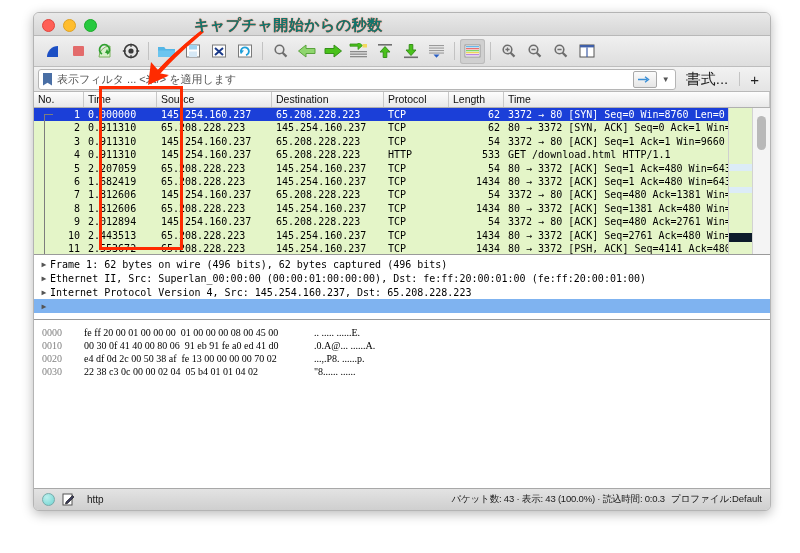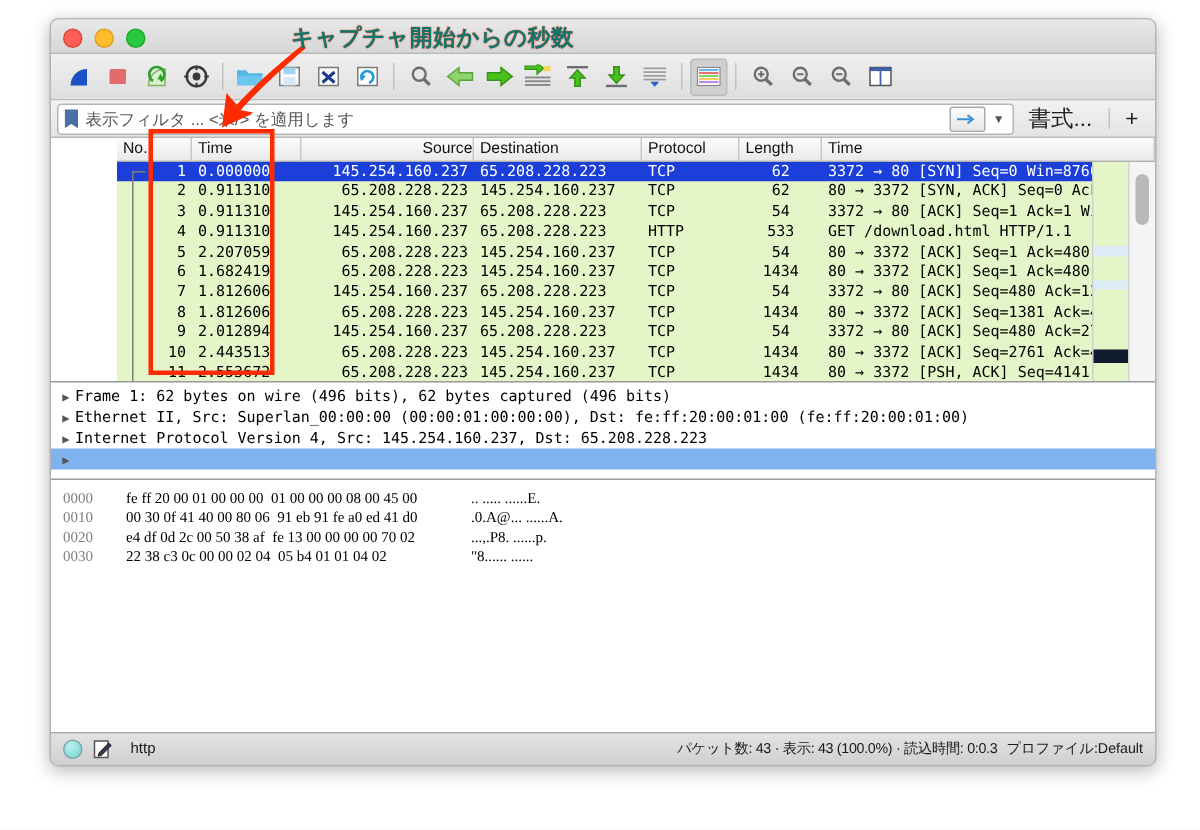--- a/index.html
+++ b/index.html
@@ -108,21 +108,20 @@
   .fsep { width:1px; height:14px; background:#c4c4c4; margin-left:4px;}
 
   
   .packetlist {
     background: #ffffff;
     position: relative;
     height: 162px;
     display: flex;
     flex-direction: column;
     border-bottom: 1px solid #9a9a9a;
-    padding-left: 44px;
   }
   .collist {
     display: flex;
     height: 15px;
     background: linear-gradient(to bottom, #fdfdfd, #e8e8e8);
     border-bottom: 1px solid #b0b0b0;
     flex: none;
   }
   .col {
     font-size: 10.5px; color: #111;
@@ -139,26 +138,26 @@
     font-family: "DejaVu Sans Mono", monospace;
     font-size: 10px;
     line-height: 13.4px;
     color: #000;
     background: #e4f5c8;
     box-sizing: border-box;
   }
   .prow.sel { background: #1b3fd8; color: #ffffff; }
   .cell { box-sizing: border-box; padding: 0 4px; overflow: hidden; white-space: nowrap; }
   .cell.num { text-align: right; }
-  .cell.len { text-align: center; }
+  .cell.len { text-align: right; }
 
   
   .c-no   { width: 50px; }
   .c-time { width: 73px; }
-  .c-src  { width: 115px; text-align: right; }
+  .c-src  { width: 115px; }
   .c-dst  { width: 112px; }
   .c-prot { width: 65px; }
   .c-len  { width: 55px; }
   .c-info { flex: 1; }
 
   
   .bracket {
     position: absolute;
     left: 10px; top: 6px;
     width: 8px; height: 150px;

